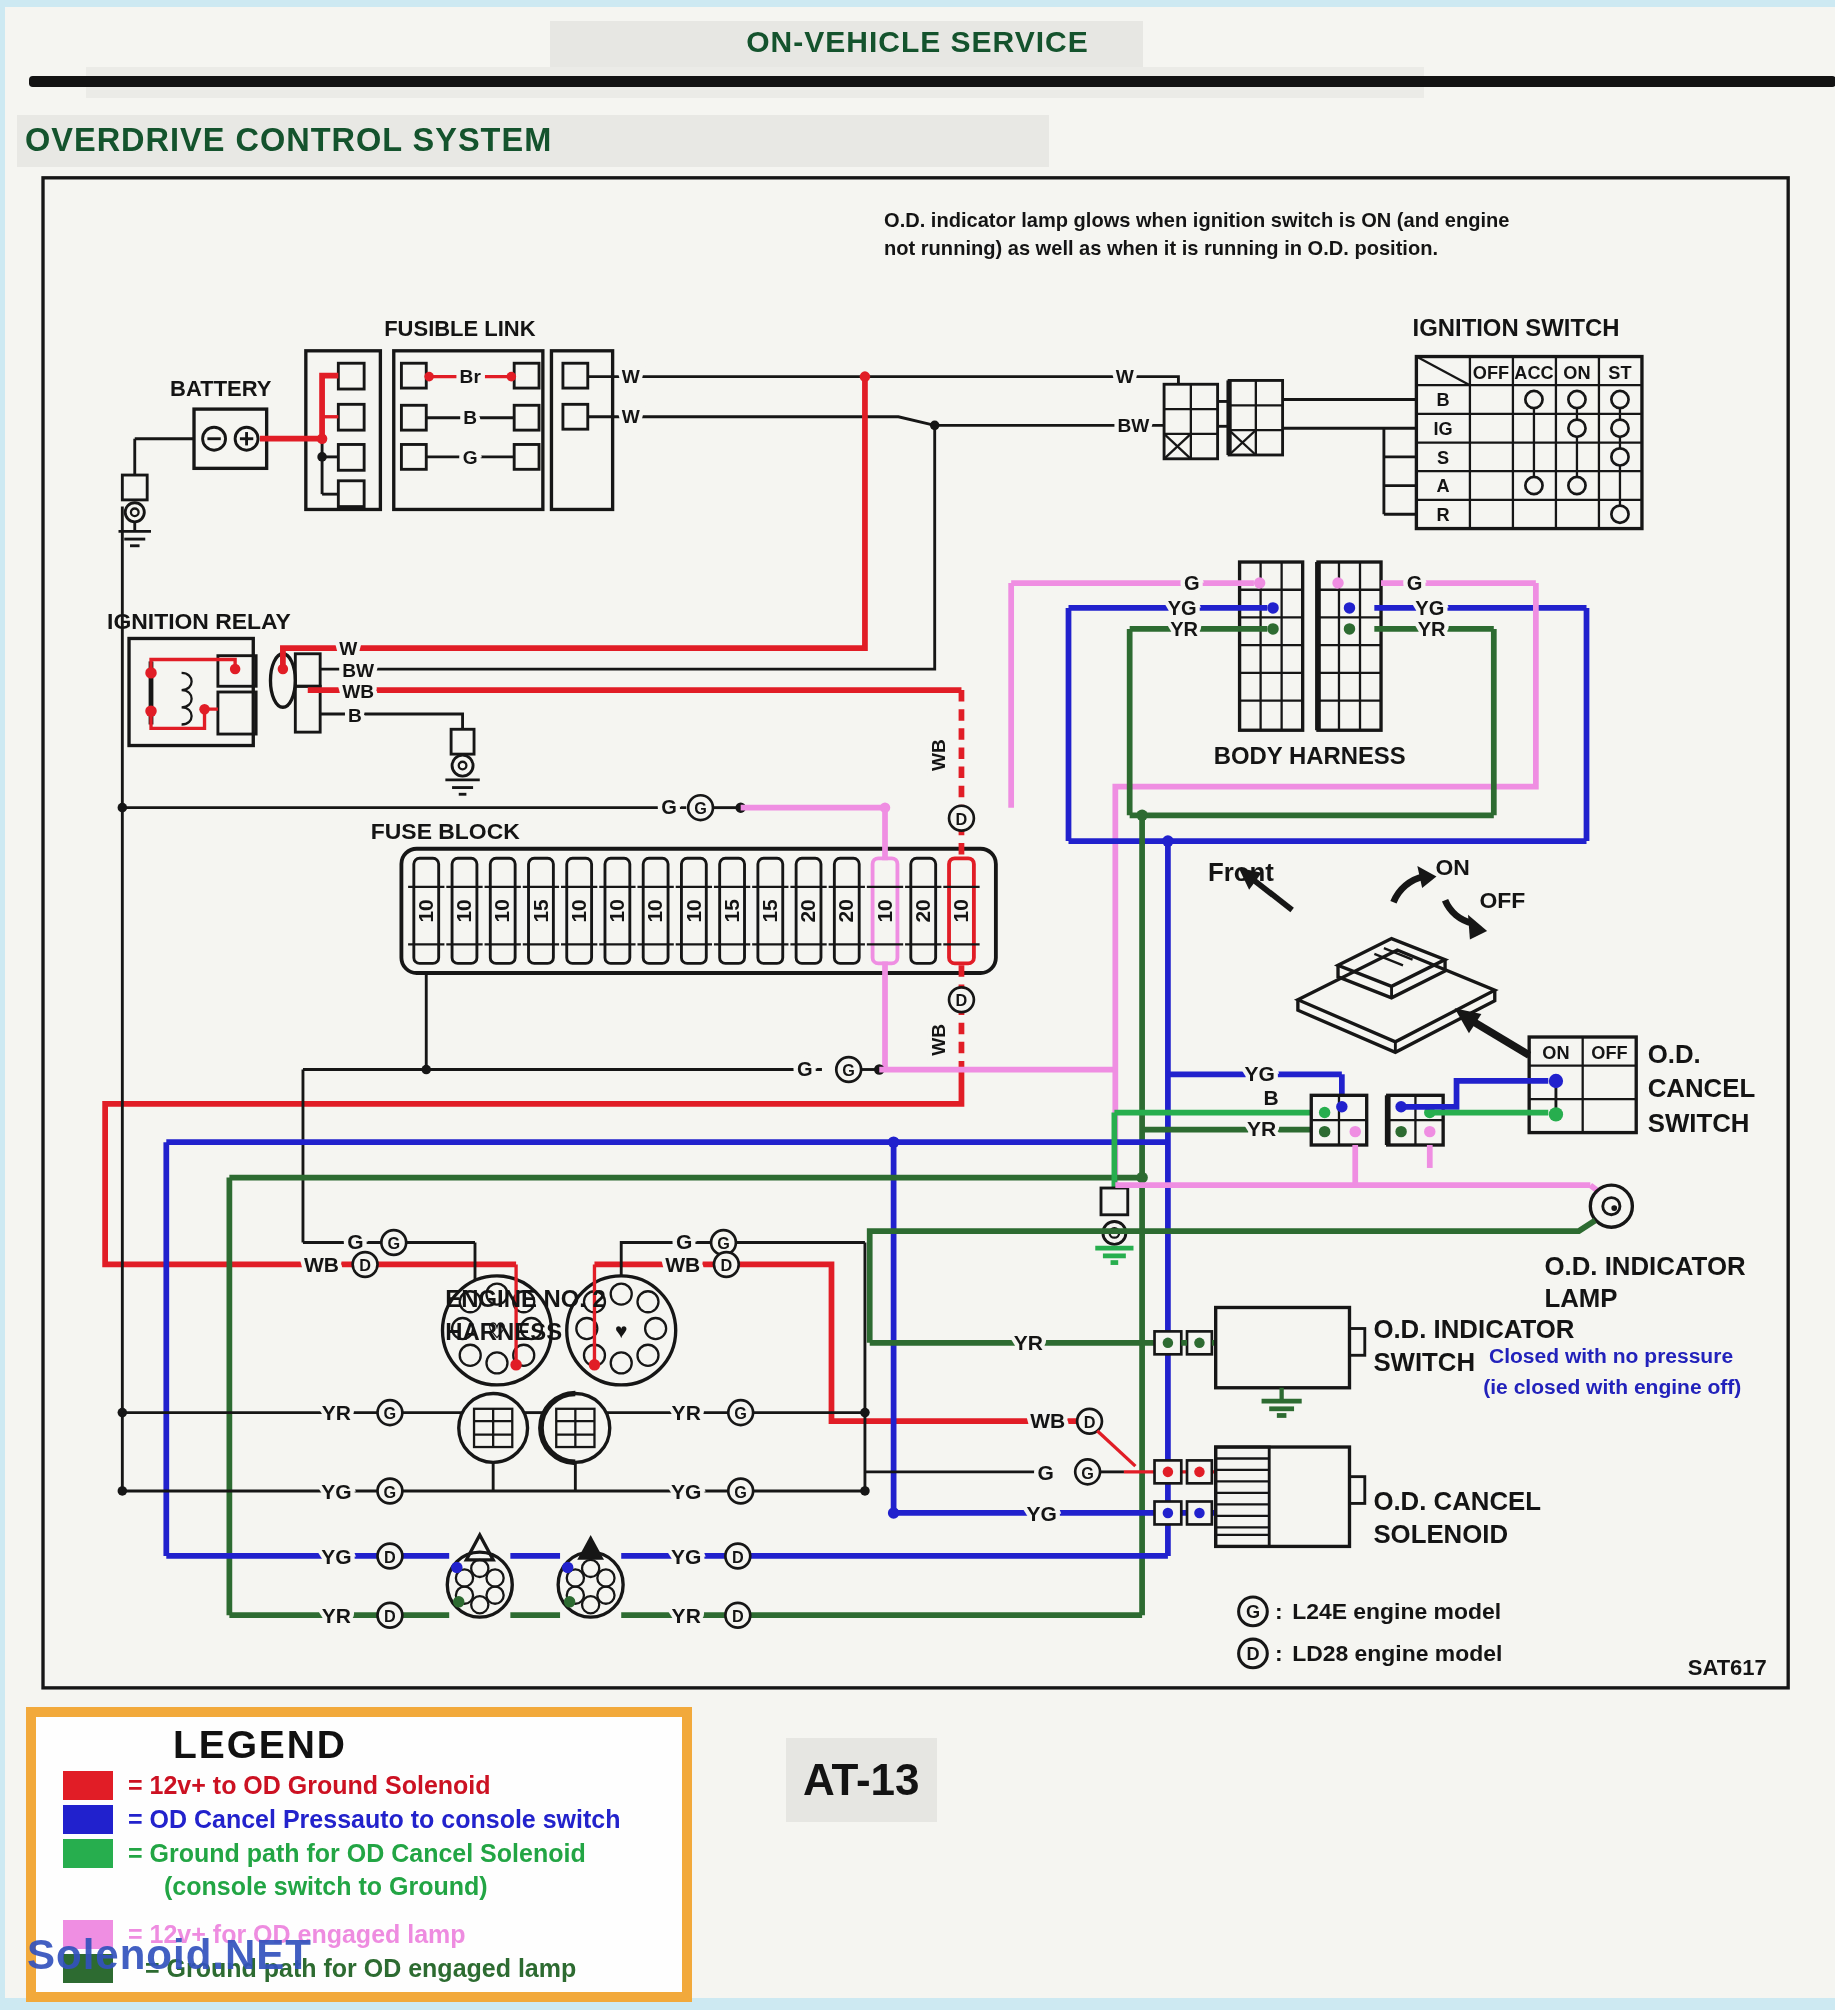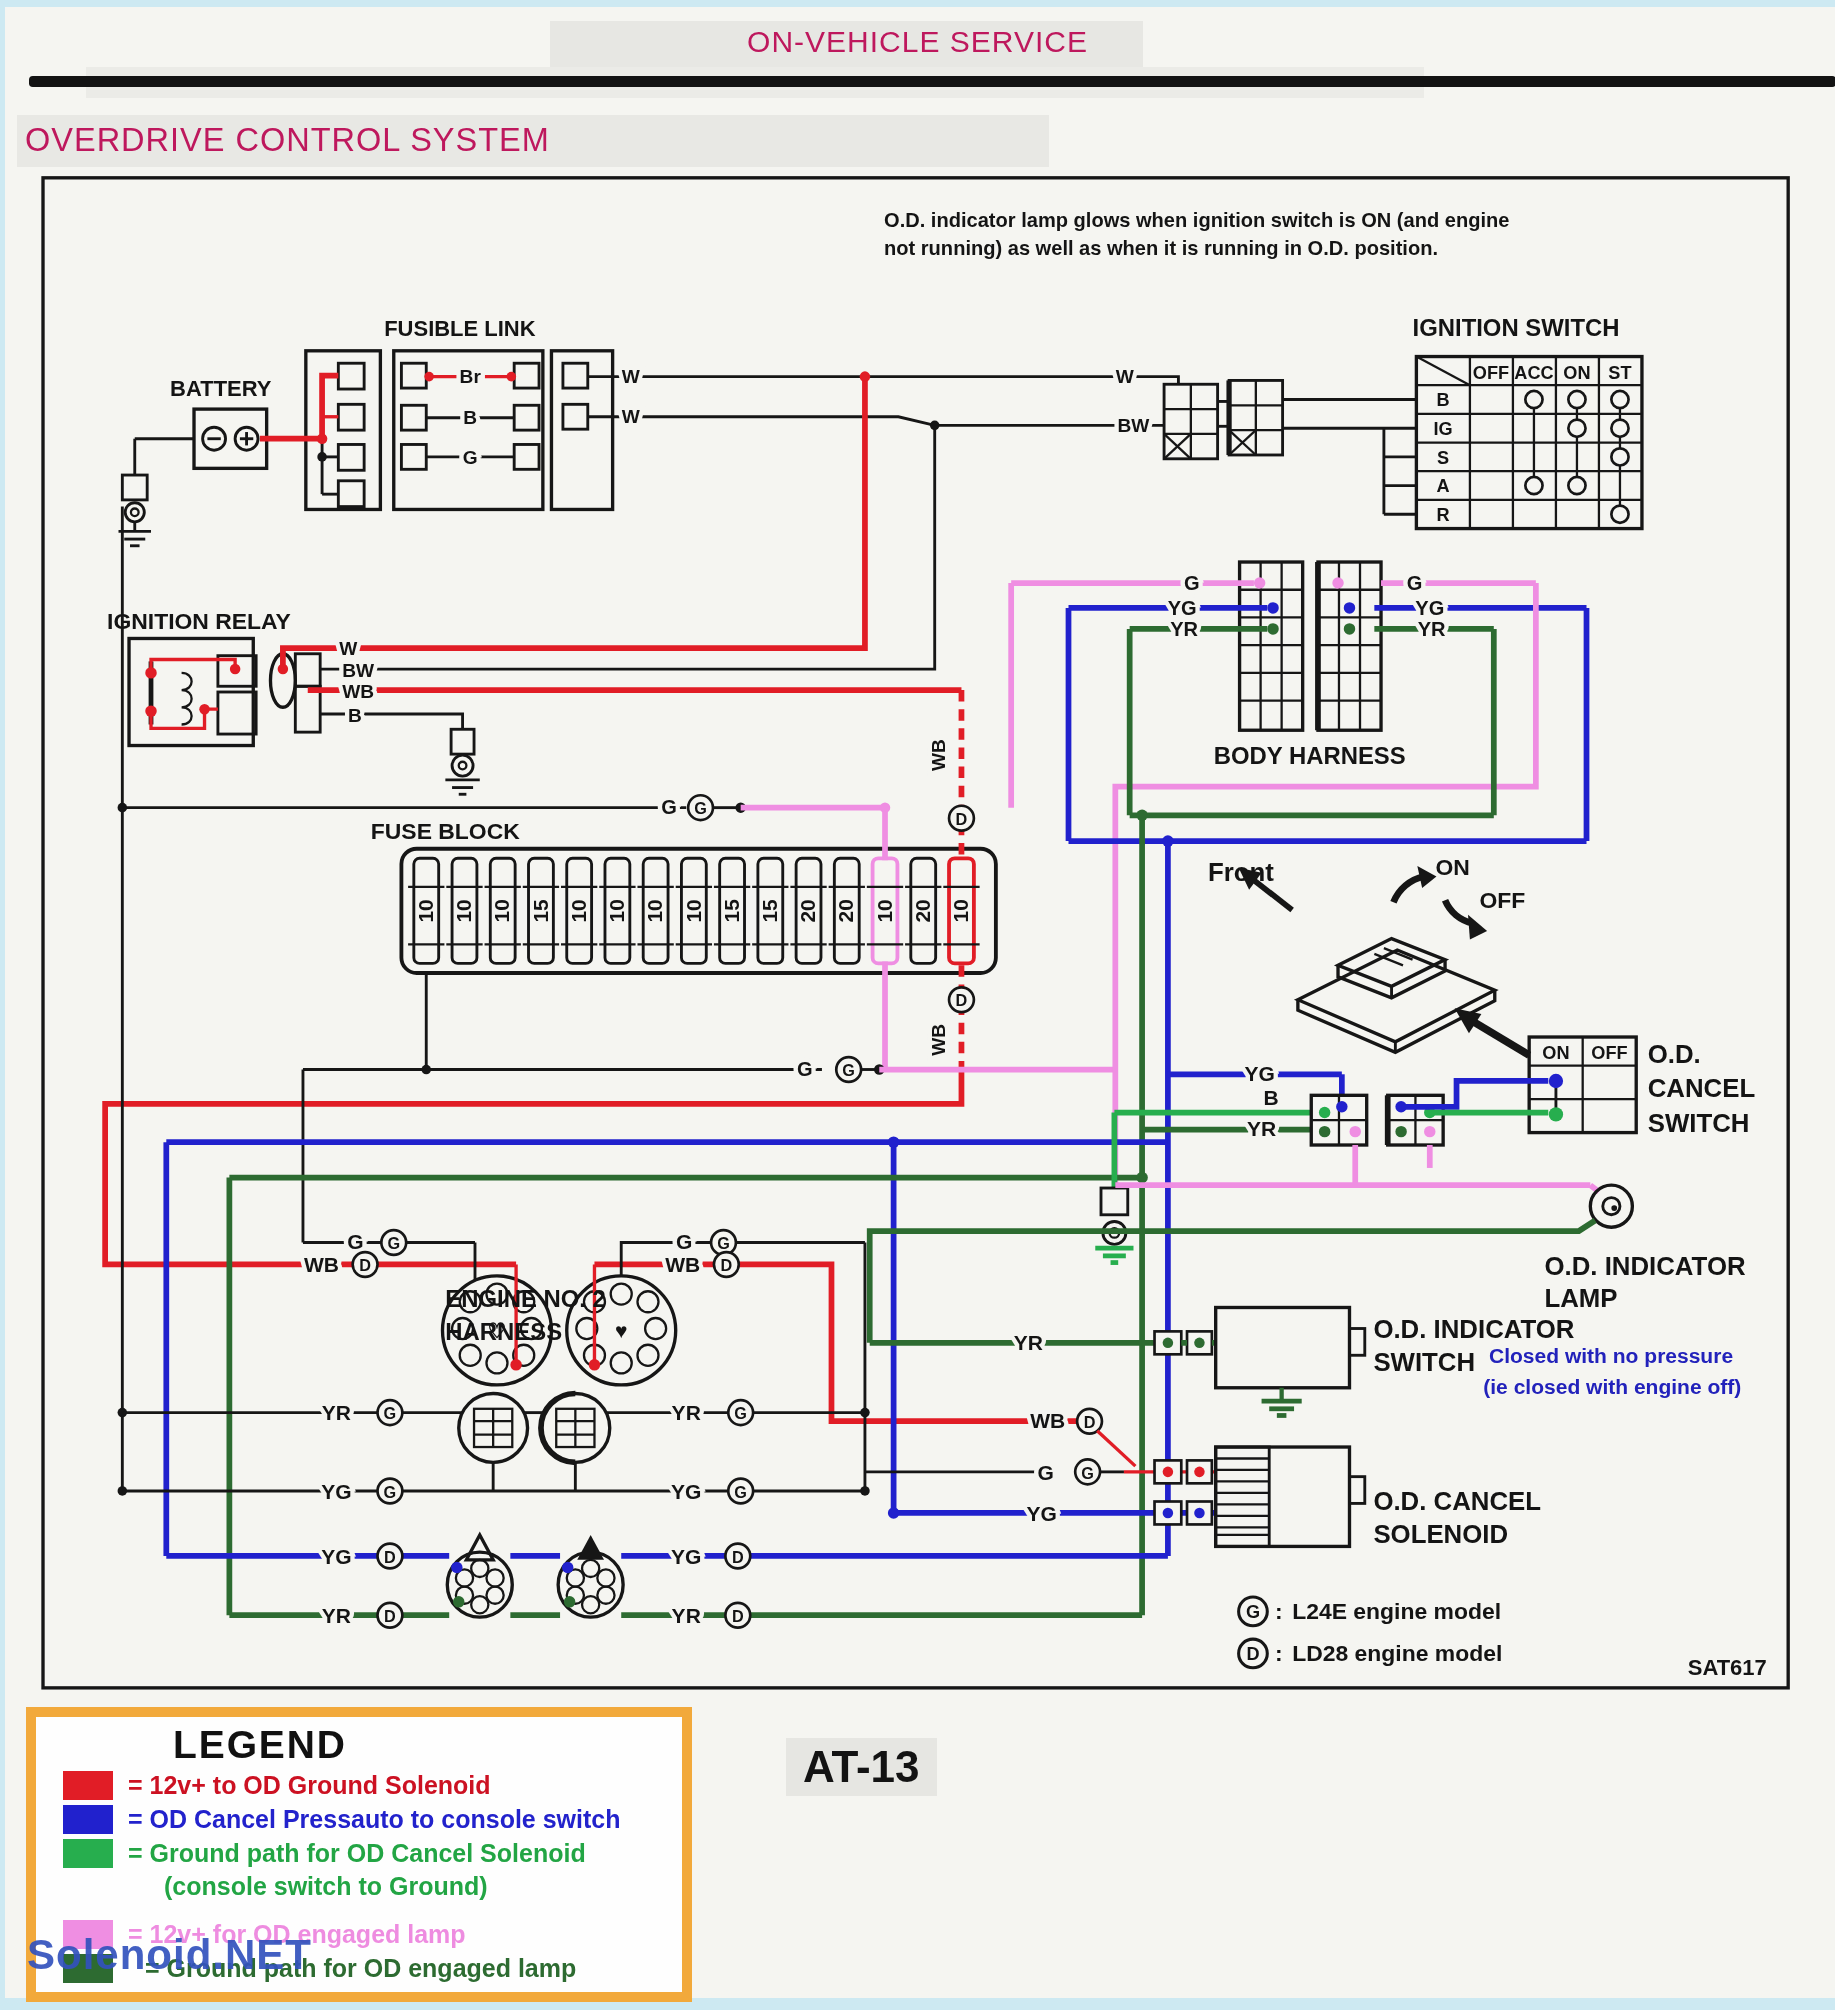--- a/index.html
+++ b/index.html
@@ -1,19 +1,19 @@
 <!DOCTYPE html>
 <html><head>
 <meta charset="utf-8">
 <style>
   html,body{margin:0;padding:0;}
   body{width:1835px;height:2010px;position:relative;background:#f5f5f1;
        font-family:"Liberation Sans",sans-serif;overflow:hidden;}
   .edge{position:absolute;background:#cde9f2;}
-  .hdr{position:absolute;font-weight:normal;color:#be185d;white-space:nowrap;}
+  .hdr{position:absolute;font-weight:bold;color:#14532d;white-space:nowrap;}
   #page-title{left:707px;top:25px;width:421px;text-align:center;font-size:30px;letter-spacing:1px;}
   #title-wash{position:absolute;left:550px;top:21px;width:593px;height:46px;background:rgba(0,0,0,0.055);}
   #rule{position:absolute;left:29px;top:76px;width:1807px;height:10.5px;background:#131313;border-radius:3.8px;}
   #rule-wash{position:absolute;left:86px;top:67px;width:1338px;height:31px;background:rgba(0,0,0,0.04);}
   #section-title{left:25px;top:122px;font-size:32.5px;letter-spacing:1px;text-align:right;}
   #section-wash{position:absolute;left:17px;top:115px;width:1032px;height:52px;background:rgba(0,0,0,0.05);}
   svg{position:absolute;left:0;top:0;}
   svg text{font-family:"Liberation Sans",sans-serif;font-weight:bold;fill:#141414;}
   .t27{font-size:27px;} .t25{font-size:25px;} .t24{font-size:24px;} .t23{font-size:23px;}
   .t22{font-size:22px;} .t21{font-size:21px;} .t20{font-size:20px;} .t19{font-size:19px;} .t17{font-size:17px;}
@@ -25,21 +25,21 @@
   .bx{stroke:#161616;stroke-width:3.5px;fill:none;}
   .wr{stroke:#e11d26;stroke-width:6px;fill:none;}
   .wrt{stroke:#e11d26;stroke-width:3.5px;fill:none;}
   .wbl{stroke:#2121cd;stroke-width:6px;fill:none;}
   .wpk{stroke:#ef8ee2;stroke-width:6px;fill:none;}
   .wdg{stroke:#2d6b31;stroke-width:6px;fill:none;}
   .wbg{stroke:#27ae4e;stroke-width:6px;fill:none;}
   .dr{fill:#e11d26;} .dbl{fill:#2121cd;} .dpk{fill:#ef8ee2;} .ddg{fill:#2d6b31;} .dbg{fill:#27ae4e;} .dk{fill:#161616;}
   .cc{fill:#f5f5f1;stroke:#161616;stroke-width:2.8px;}
   #at13{position:absolute;left:786px;top:1738px;font-size:44px;font-weight:bold;color:#131313;
-        background:rgba(0,0,0,0.06);padding:4px 17px;}
+        background:rgba(0,0,0,0.06);padding:17px 17px;}
   #legend{position:absolute;left:26px;top:1707px;width:646px;height:275px;background:#fefefe;
           border:10.5px solid #f2a93b;}
   #legend .title{position:absolute;left:113px;top:5.7px;font-size:39px;font-weight:bold;color:#111;letter-spacing:1.9px;margin-left:24px;}
   .litem{position:absolute;font-size:25px;font-weight:bold;white-space:nowrap;}
   .sw{position:absolute;left:27px;width:50px;height:29px;}
   #watermark{position:absolute;left:27px;top:1931px;font-size:42px;font-weight:bold;
              color:#3352bd;opacity:.92;letter-spacing:1px;z-index:5;}
 </style>
 </head>
 <body>

